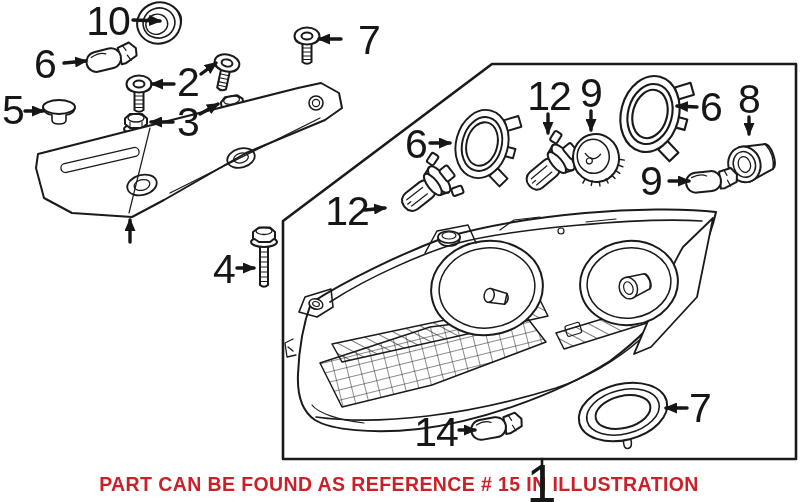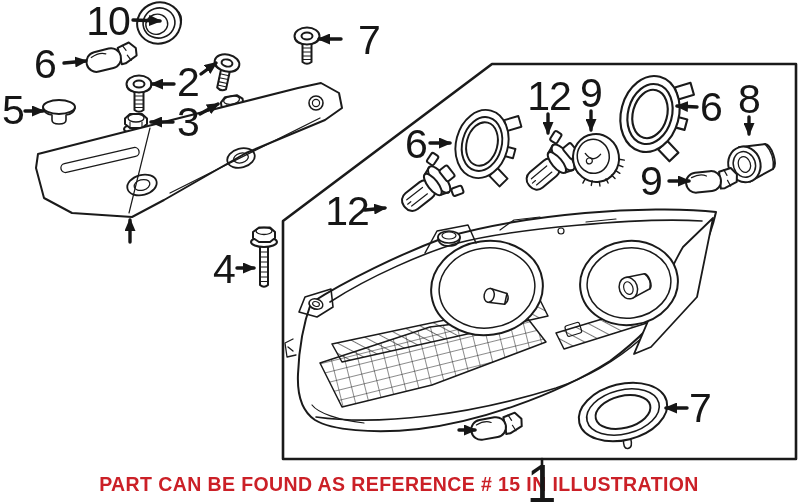--- a/index.html
+++ b/index.html
@@ -241,18 +241,19 @@
 <div class="plabel" style="left:188px;top:122px">3</div>
 <div class="plabel" style="left:13px;top:110px">5</div>
 <div class="plabel" style="left:224px;top:269px">4</div>
 <div class="plabel" style="left:416px;top:144px">6</div>
 <div class="plabel" style="left:549px;top:96px">12</div>
 <div class="plabel" style="left:591px;top:93px">9</div>
 <div class="plabel" style="left:711px;top:107px">6</div>
 <div class="plabel" style="left:749px;top:99px">8</div>
 <div class="plabel" style="left:651px;top:181px">9</div>
 <div class="plabel" style="left:347px;top:211px">12</div>
+<div class="plabel" style="left:436px;top:432px">14</div>
 <div class="plabel" style="left:700px;top:408px">7</div>
 <div class="plabel big1" style="left:541px;top:483px">1</div>
 
 <div id="caption">PART CAN BE FOUND AS REFERENCE # 15 IN ILLUSTRATION</div>
 
 </div>
 
 </body></html>

